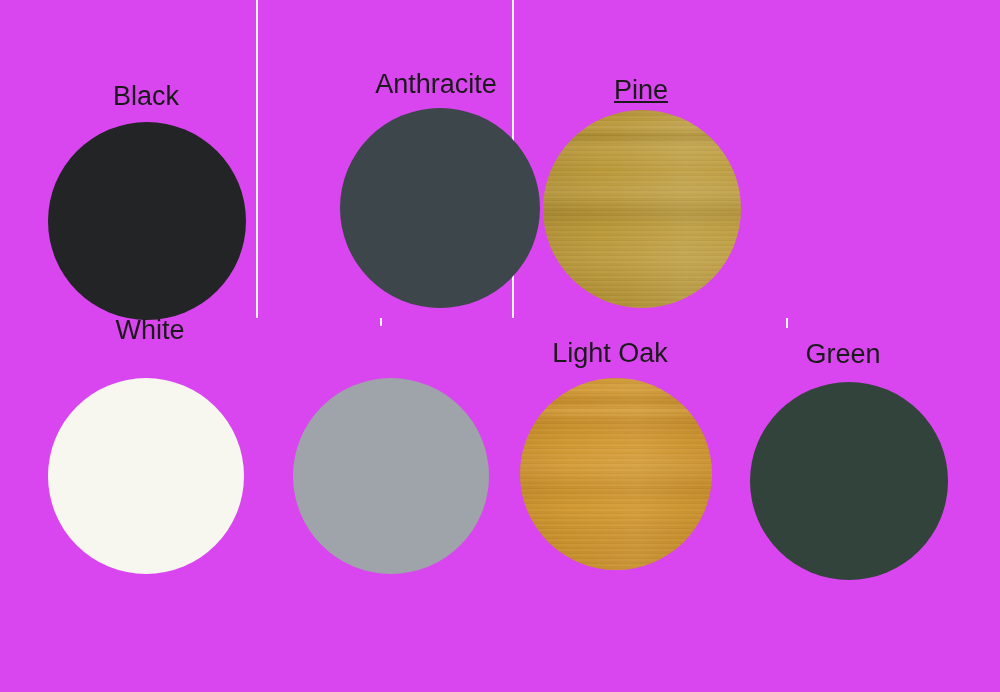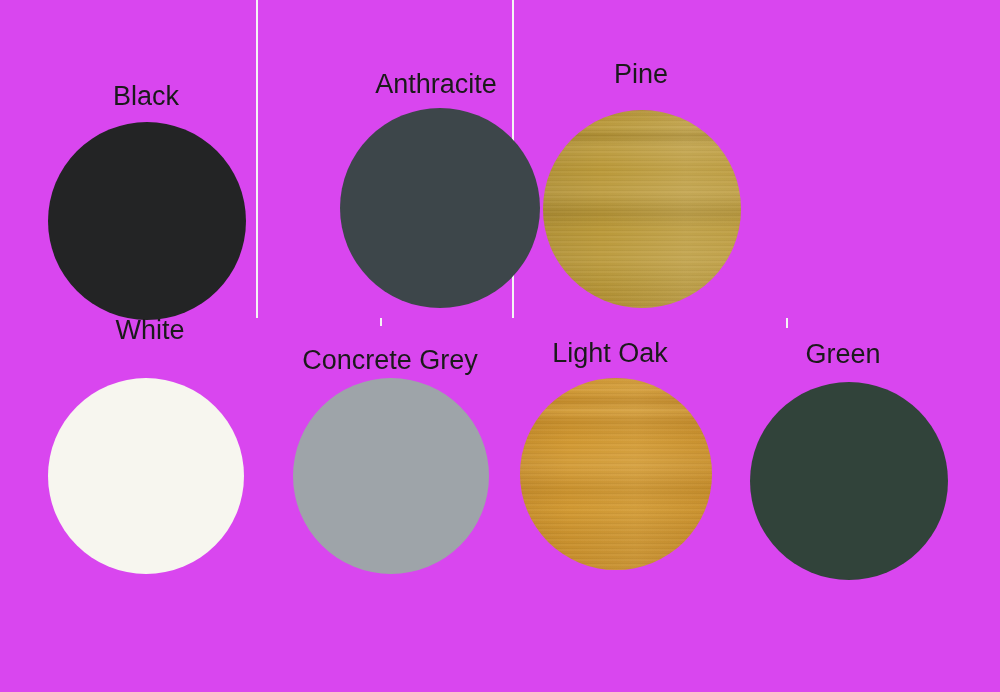--- a/index.html
+++ b/index.html
@@ -137,35 +137,34 @@
     <div class="swatch-label" style="left: 146px; top: 83px; font-size: 27px;">Black</div>
     <div class="swatch-circle" style="left: 48px; top: 122px; width: 198px; height: 198px; background: rgb(35, 36, 37);"></div>
   </div>
 
   <div class="swatch" style="left: 0px; top: 0px; width: 1000px; height: 692px; margin-left: 47px;">
     <div class="swatch-label" style="left: 389px; top: 71px; font-size: 27px;">Anthracite</div>
     <div class="swatch-circle" style="left: 293px; top: 108px; width: 200px; height: 200px; background: rgb(61, 70, 74);"></div>
   </div>
 
   <div class="swatch" style="left: 0px; top: 0px; width: 1000px; height: 692px;">
-    <div class="swatch-label" style="left: 641px; top: 61px; font-size: 27px;">Pine</div>
+    <div class="swatch-label" style="left: 641px; top: 77px; font-size: 27px; text-decoration: underline;">Pine</div>
     <div class="swatch-circle" style="left: 543px; top: 110px; width: 198px; height: 198px; background: rgb(188, 154, 58);">
       <div class="grain grain-bands-pine"></div>
       <div class="grain grain-fine"></div>
       <div class="grain grain-sheen-pine"></div>
     </div>
   </div>
 
   <div class="swatch" style="left: 0px; top: 0px; width: 1000px; height: 692px;">
     <div class="swatch-label" style="left: 150px; top: 317px; font-size: 27px;">White</div>
     <div class="swatch-circle" style="left: 48px; top: 378px; width: 196px; height: 196px; background: rgb(247, 246, 239);"></div>
   </div>
 
   <div class="swatch" style="left: 0px; top: 0px; width: 1000px; height: 692px;">
-    <div class="swatch-label" style="left: 390px; top: 347px; font-size: 27px;">Concrete Grey</div>
     <div class="swatch-circle" style="left: 293px; top: 378px; width: 196px; height: 196px; background: rgb(158, 164, 169);"></div>
   </div>
 
   <div class="swatch" style="left: 0px; top: 0px; width: 1000px; height: 692px;">
     <div class="swatch-label" style="left: 610px; top: 340px; font-size: 27px;">Light Oak</div>
     <div class="swatch-circle" style="left: 520px; top: 378px; width: 192px; height: 192px; background: rgb(211, 154, 51);">
       <div class="grain grain-bands-oak"></div>
       <div class="grain grain-fine"></div>
       <div class="grain grain-sheen-oak"></div>
     </div>

